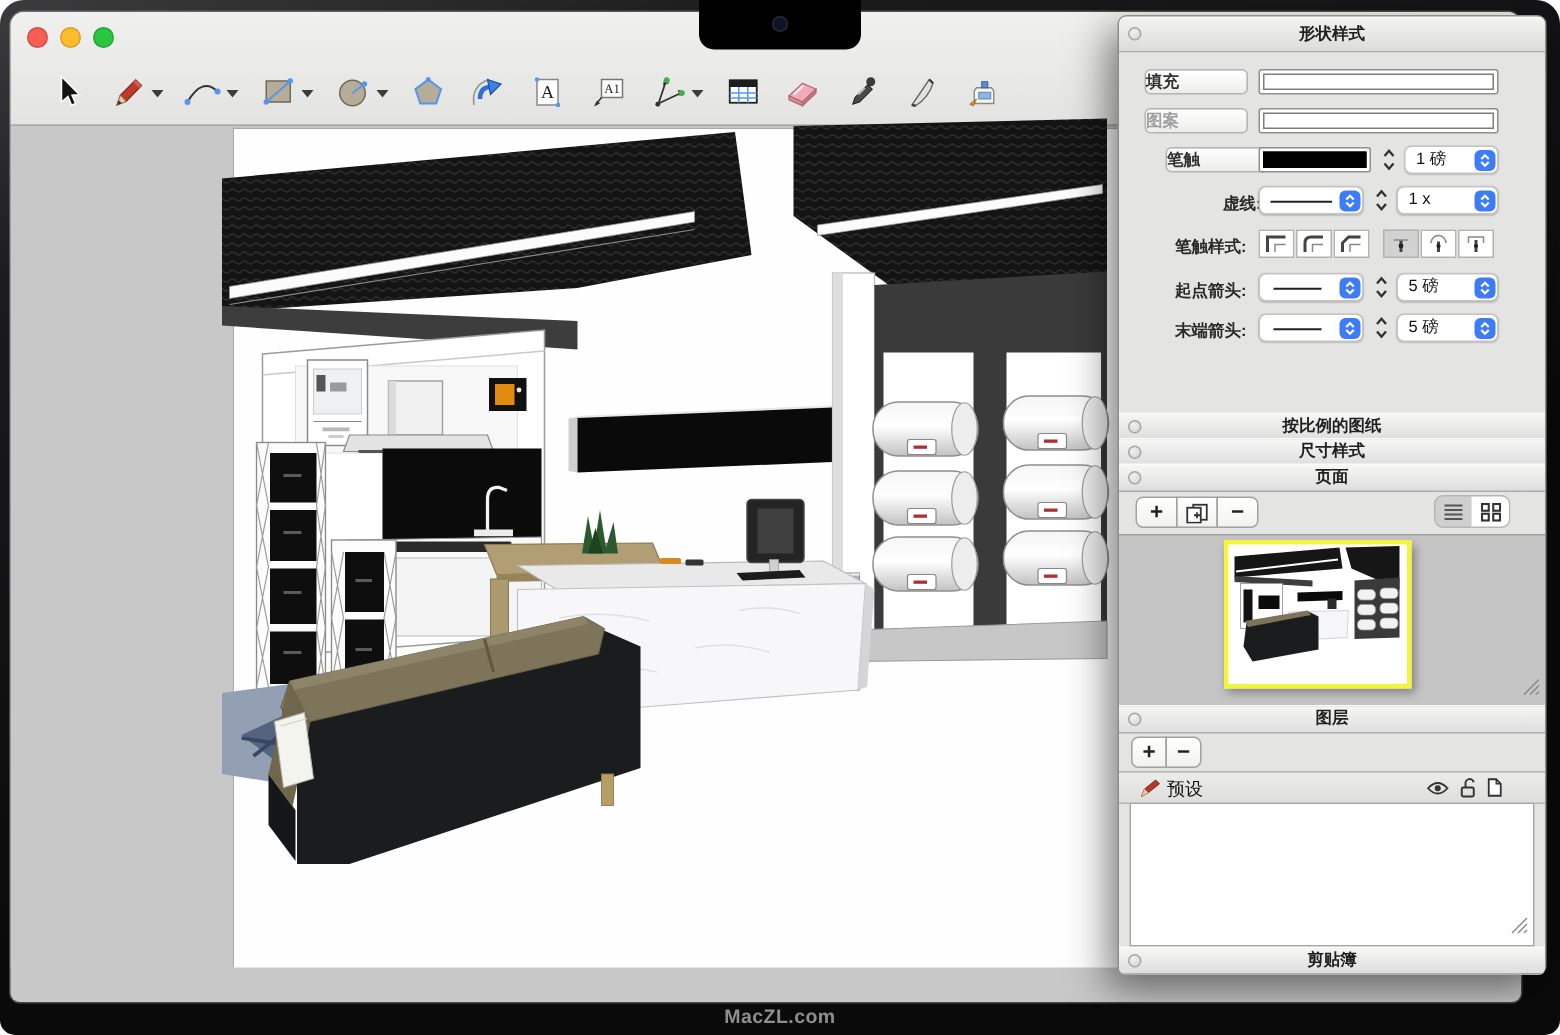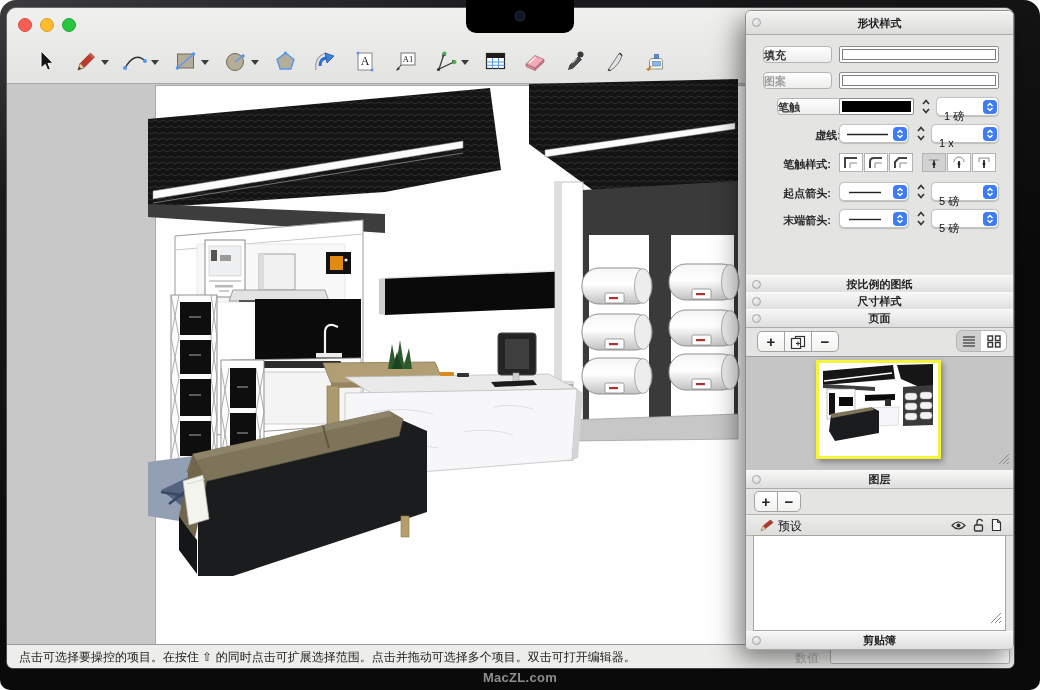--- a/index.html
+++ b/index.html
@@ -20,33 +20,33 @@
   
   .canvas{position:absolute;left:0;top:76px;right:0;bottom:23px;background:#c8c8c8;}
   .paper{position:absolute;left:148px;top:1px;right:0;bottom:0;background:#fefefe;border-left:1px solid #a9a9a9;border-top:1px solid #a9a9a9;}
   .scene{position:absolute;left:148px;top:77px;width:859px;height:560px;pointer-events:none;}
   
   .statusbar{position:absolute;left:0;right:0;bottom:0;height:23px;background:#ededeb;border-top:1px solid #9c9c9c;}
   .status-text{position:absolute;left:12px;top:4px;font-size:12px;color:#1c1c1c;white-space:nowrap;}
   .meas-label{position:absolute;left:788px;top:5px;font-size:12px;color:#b2b2b2;}
   .meas-input{position:absolute;left:823px;top:3px;width:172px;height:14px;background:#fff;border:1px solid #b5b5b5;border-radius:2px;font-size:11px;padding:0 3px;}
   
-  .tray{position:absolute;left:745px;top:10px;width:267px;height:637px;background:#e4e4e3;border:1px solid #8e8e8e;border-radius:6px 6px 5px 5px;box-shadow:-6px 10px 26px rgba(0,0,0,.5);z-index:40;}
+  .tray{position:absolute;left:745px;top:10px;width:267px;height:637px;background:#e4e4e3;border:1px solid #8e8e8e;border-radius:6px 6px 5px 5px;box-shadow:-6px 10px 26px rgba(0,0,0,.5);z-index:40;padding-left:17px;}
   .hdr{position:absolute;left:0;right:0;height:17px;background:linear-gradient(#f6f6f5,#dedede);border-top:1px solid #fbfbfb;border-bottom:1px solid #ababab;text-align:center;font-size:11px;font-weight:700;color:#1f1f1f;line-height:17px;}
   .hdr .dot{position:absolute;left:6px;top:3.5px;width:9px;height:9px;border-radius:50%;background:radial-gradient(circle at 35% 30%,#f2f2f2,#d2d2d2);border:1px solid #a5a5a5;box-sizing:border-box;}
   .hdr1{top:0;height:22px;line-height:22px;border-radius:5px 5px 0 0;background:linear-gradient(#f2f2f1,#dcdcdb);}
   .hdr1 .dot{top:6px;}
   .rowlab{position:absolute;font-size:11px;font-weight:700;color:#2a2a2a;text-align:right;width:70px;}
   .chip{position:absolute;width:69px;height:17px;background:linear-gradient(#ffffff,#ededec);border:1px solid #b4b4b4;border-radius:4px;font-size:11px;font-weight:700;color:#333;text-align:left;line-height:17px;box-sizing:border-box;}
   .chip.dis{color:#a0a0a0;}
   .well{position:absolute;height:17px;background:#fff;border:1px solid #8f8f8f;border-radius:2px;box-sizing:border-box;padding:2px;}
   .well .inner{height:100%;border:1px solid #7d7d7d;background:#fff;box-sizing:border-box;}
   .well .inner.black{background:#000;border-color:#000;}
   .popup{position:absolute;height:19px;background:#fff;border:1px solid #c4c4c4;border-radius:5px;box-sizing:border-box;box-shadow:0 .5px 1px rgba(0,0,0,.18);}
-  .popup .val{position:absolute;left:7px;top:10px;font-size:11px;color:#111;line-height:17px;}
+  .popup .val{position:absolute;left:7px;top:0;font-size:11px;color:#111;line-height:17px;}
   .popup .badge{position:absolute;right:1.5px;top:1.5px;width:14px;height:14px;background:#3d7bf7;border-radius:4px;}
   .popup svg.linepre{position:absolute;left:5px;top:0;}
   .stepper{position:absolute;width:12px;height:19px;}
   .mini{position:absolute;width:24px;height:19px;background:#fff;border:1px solid #b3b3b3;box-sizing:border-box;display:flex;align-items:center;justify-content:center;}
   .mini.sel{background:#d2d2d2;}
   .pgbtn{position:absolute;width:28px;height:21px;background:linear-gradient(#ffffff,#f2f2f1);border:1px solid #a2a2a2;box-sizing:border-box;display:flex;align-items:center;justify-content:center;font-size:15px;font-weight:700;color:#222;}
   .seg{position:absolute;width:26px;height:22px;box-sizing:border-box;border:1px solid #b5b5b5;display:flex;align-items:center;justify-content:center;}
   .thumbarea{position:absolute;left:0;right:0;background:#c5c5c5;border-top:1px solid #9d9d9d;border-bottom:1px solid #9d9d9d;}
   .thumb{position:absolute;left:70px;top:3px;width:119px;height:93px;border:3px solid #f4f43a;background:#fff;box-shadow:2px 3px 6px rgba(0,0,0,.35);}
   .grip{position:absolute;right:3px;bottom:2px;}
@@ -220,25 +220,20 @@
             <path d="M9,17 L4.5,20.5 L7,21.5 Z" fill="#e08a2a" stroke="#a9631a" stroke-width=".6"></path>
           </svg>
         </div>
       </div>
     </div>
 
     <div class="canvas">
       <div class="paper"></div>
     </div>
 
-    <div class="statusbar">
-      <div class="status-text">点击可选择要操控的项目。在按住 ⇧ 的同时点击可扩展选择范围。点击并拖动可选择多个项目。双击可打开编辑器。</div>
-      <div class="meas-label">数值</div>
-      <input class="meas-input" style="">
-    </div>
   </div>
 
   <div class="scene">
     <svg width="859" height="560" viewBox="155 85 859 560">
       <defs>
         <pattern id="mesh" width="8" height="6" patternUnits="userSpaceOnUse">
           <rect width="8" height="6" fill="#141414"></rect>
           <path d="M0,3 Q2,1 4,3 T8,3" stroke="#2f2f2f" stroke-width="1" fill="none"></path>
         </pattern>
         <linearGradient id="cyl" x1="0" y1="0" x2="0" y2="1">

